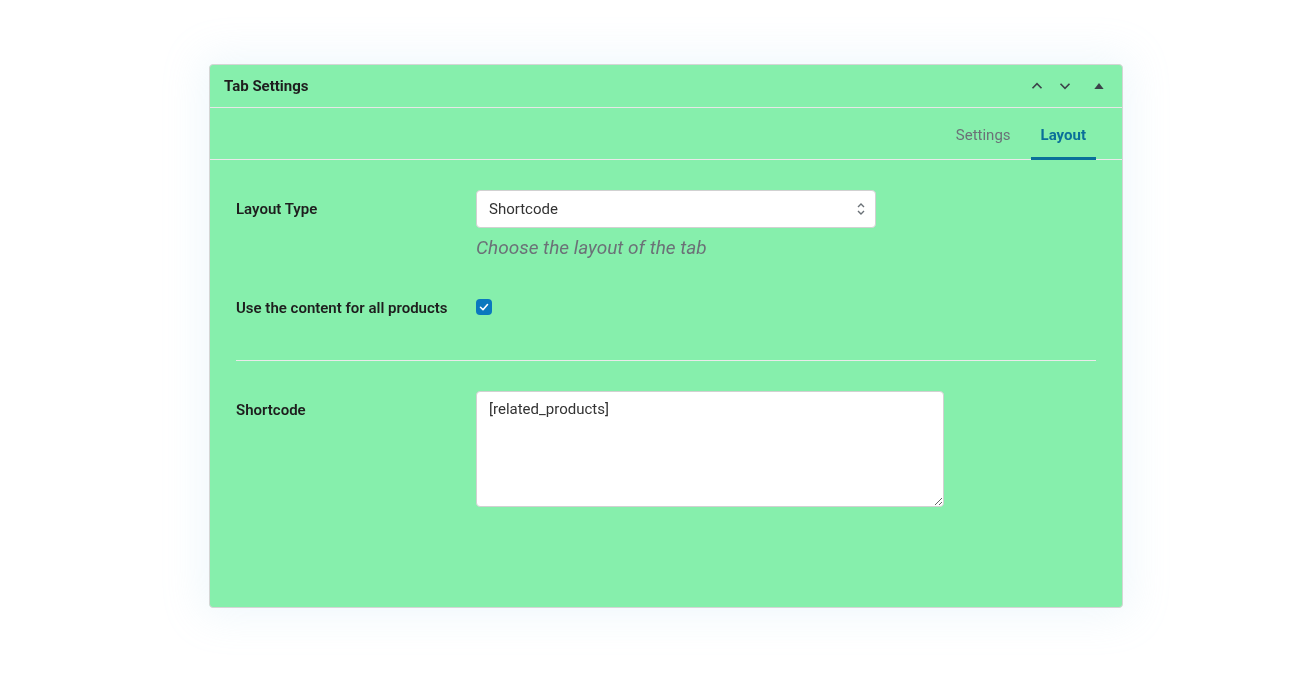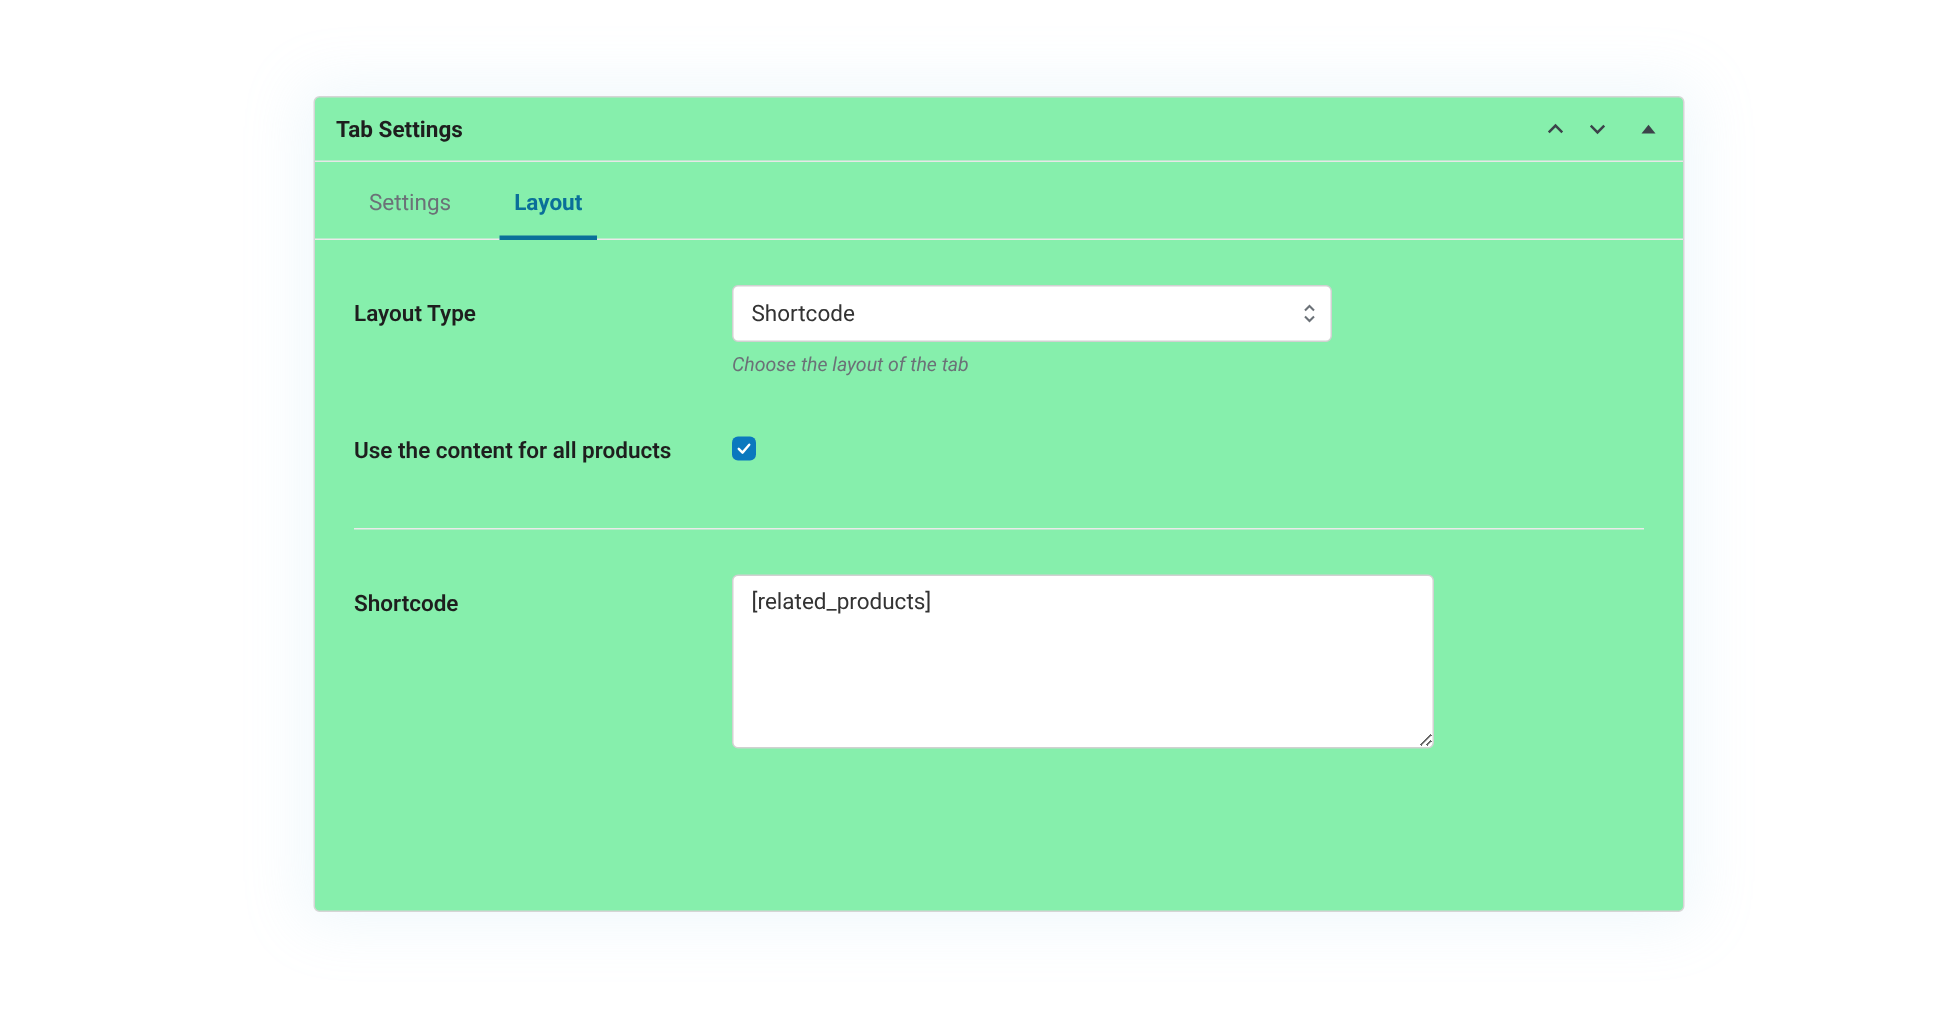--- a/index.html
+++ b/index.html
@@ -41,21 +41,22 @@
     color: #3c434a;
   }
   .panel-icons svg { width: 18px; height: 18px; display:block; }
   .panel-icons .tri { width: 14px; height: 14px; margin-left:8px; }
   .icon-btn { cursor: pointer; padding:2px; }
   .tabs {
     display: flex;
     padding: 0 26px;
     margin-top: 6px;
     border-bottom: 1px solid #eaeaea;
-    gap: 22px;
+    gap: 10px;
+    justify-content: flex-end;
   }
   .tab {
     padding: 12px 10px 13px 10px;
     font-size: 15px;
     color: #6b7177;
     cursor: pointer;
     border-bottom: 3px solid transparent;
     margin-bottom: -1px;
   }
   .tab.active {
@@ -63,21 +64,21 @@
     border-bottom-color: #0a6f99;
     font-weight: 700;
   }
   .body {
     padding: 0 14px 0 14px;
   }
   .row {
     display: flex;
     align-items: flex-start;
     padding: 30px 12px 0 12px;
-    gap: 24px;
+    gap: 12px;
   }
   .row-label {
     width: 228px;
     flex-shrink: 0;
     font-size: 15px;
     font-weight: 600;
     color: #1e1e1e;
     padding-top: 8px;
     line-height: 1.5;
   }
@@ -105,21 +106,21 @@
     right: 10px;
     top: 50%;
     transform: translateY(-50%);
     width: 10px; height: 16px;
     pointer-events: none;
     color: #6b7177;
   }
   .helper {
     margin-top: 8px;
     font-style: italic;
-    font-size: 13px;
+    font-size: 19px;
     color: #6b7177;
   }
   .checkbox {
     width: 16px; height: 16px;
     border-radius: 4px;
     background: #0a78be;
     display: inline-flex;
     align-items: center;
     justify-content: center;
     margin-top: 10px;

